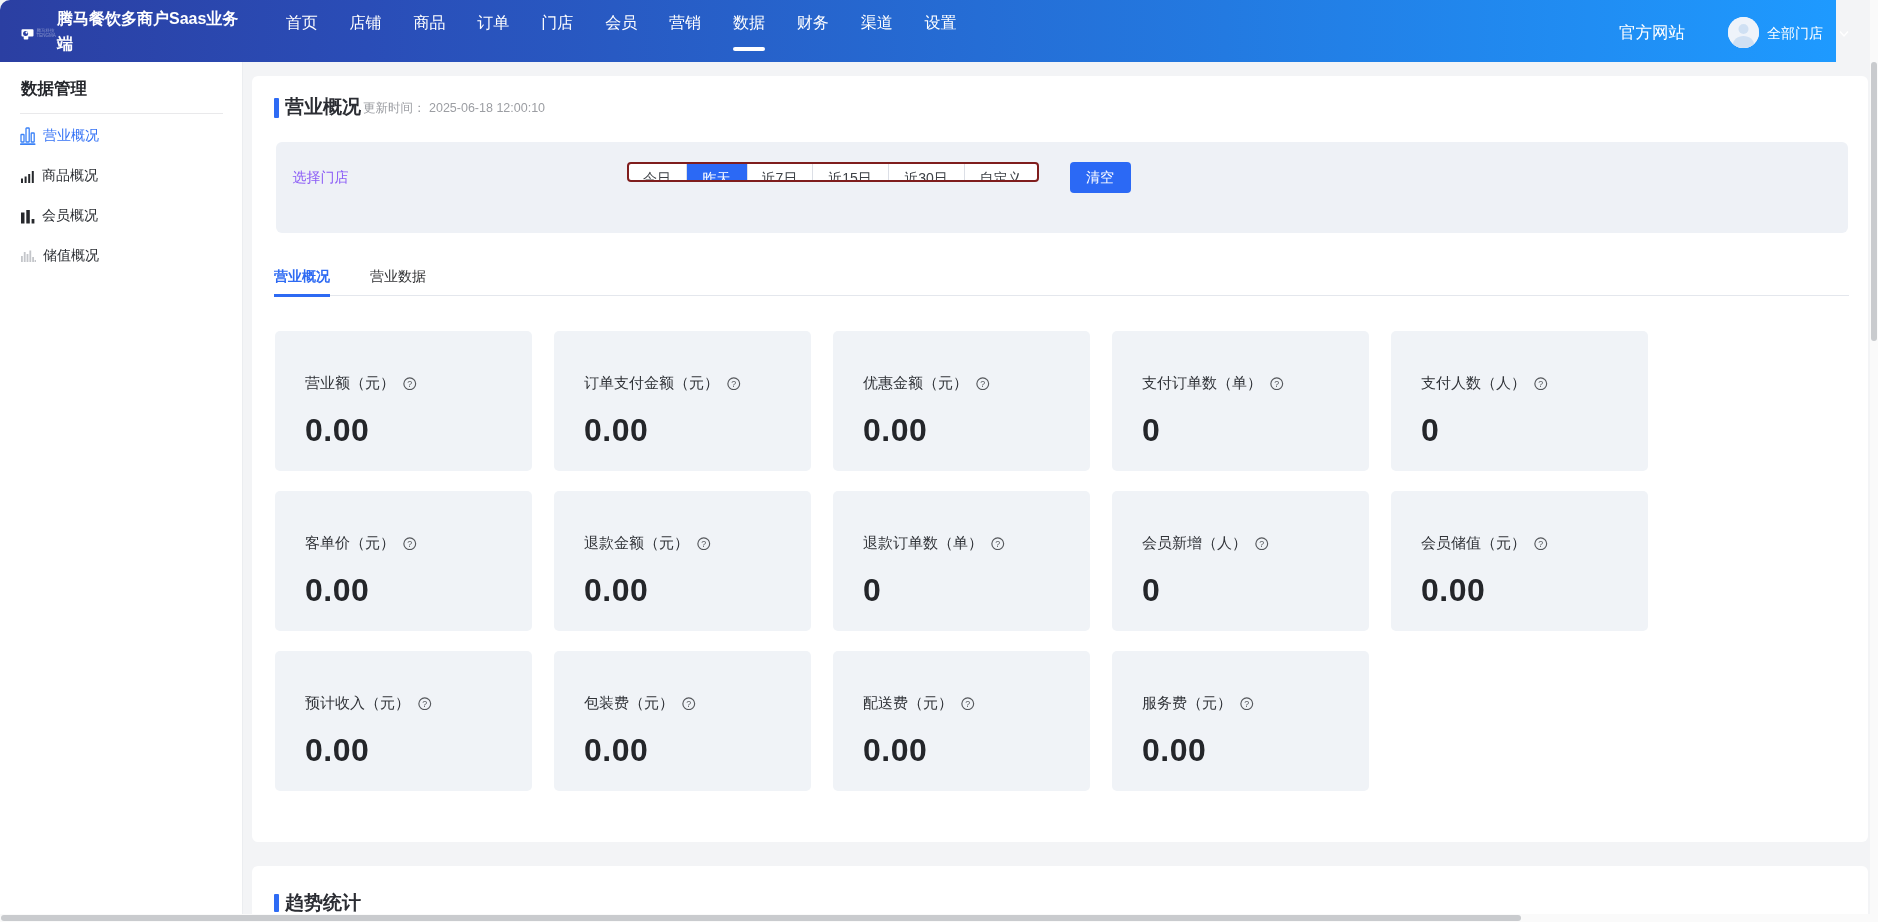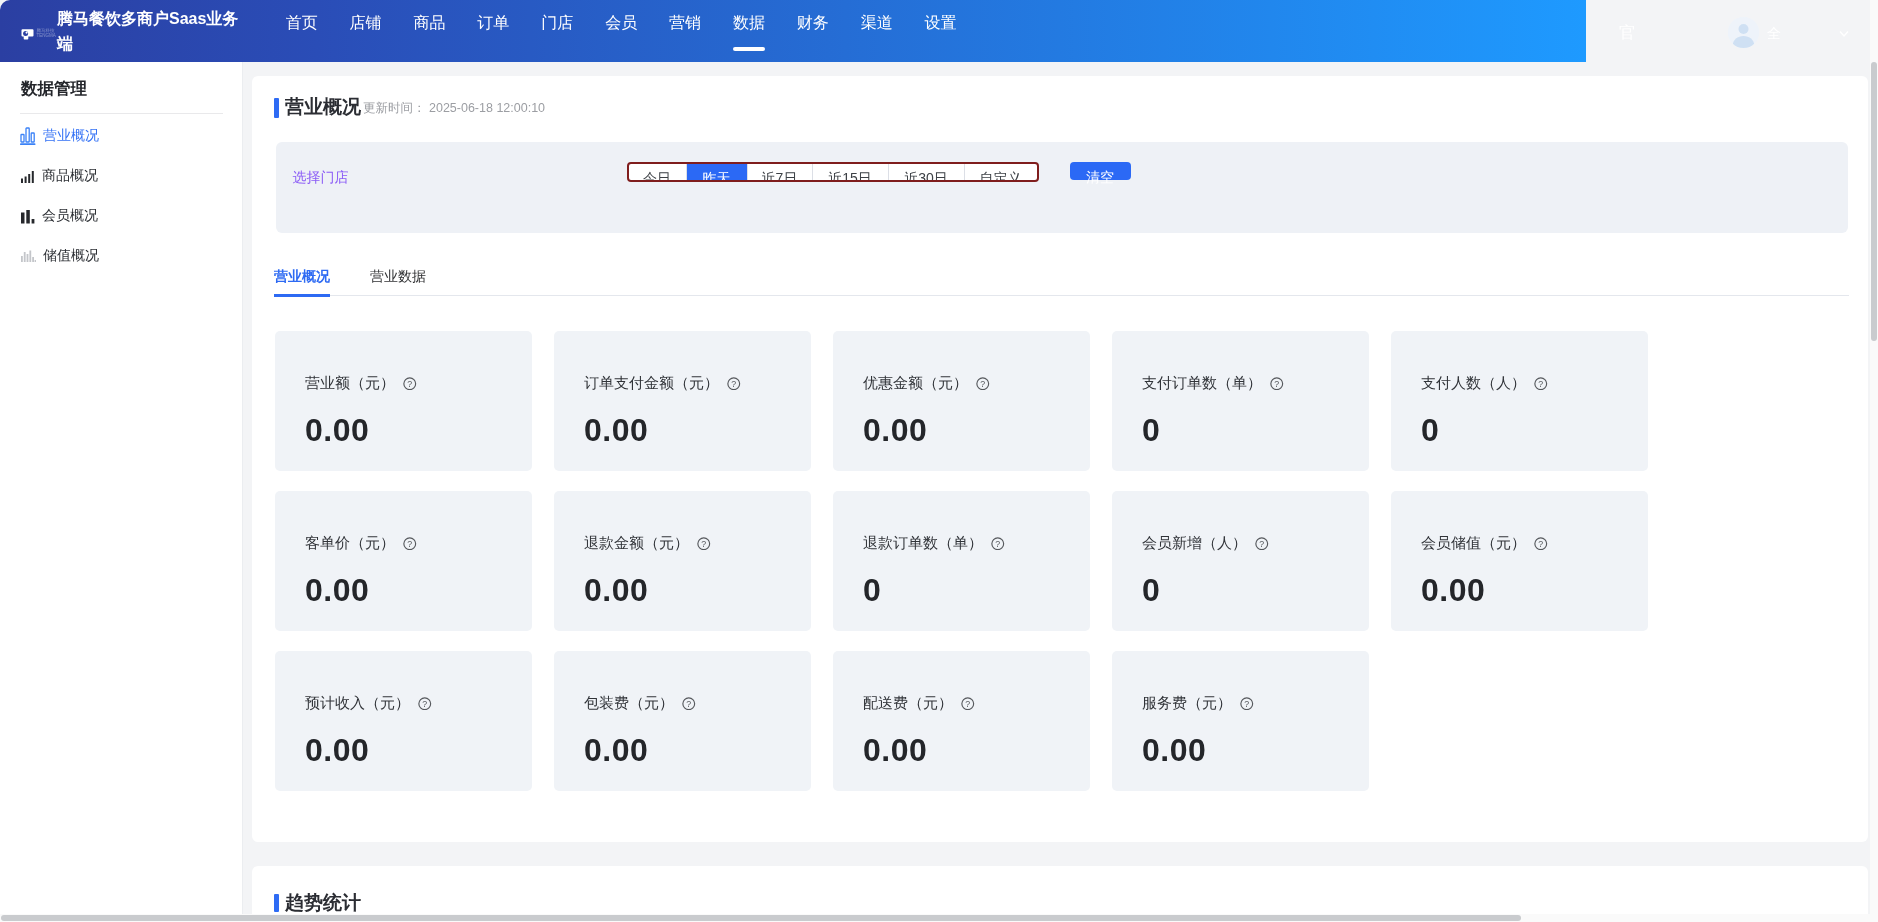--- a/index.html
+++ b/index.html
@@ -1,21 +1,21 @@
 <!DOCTYPE html>
 <html><head>
 <meta charset="utf-8">
 <style>
 * { margin:0; padding:0; box-sizing:border-box; }
 html,body { width:1878px; height:922px; overflow:hidden; }
 body { font-family:"Liberation Sans", sans-serif; background:#f3f4f6; position:relative; }
 
 
 #nav {
-  position:absolute; left:0; top:0; width:1586px; height:62px;
+  position:absolute; left:0; top:0; width:1836px; height:62px;
   background:linear-gradient(90deg,#2b3fa2 0%, #2a4db7 20%, #1e9aff 100%);
   border-top-left-radius:10px;
   color:#fff;
 }
 #logo-sq { position:absolute; left:20.5px; top:25.5px; width:13px; height:11px; }
 #logo-txt { position:absolute; left:36.5px; top:28px; width:15px; font-size:4.5px; line-height:5px; color:rgba(255,255,255,0.4); white-space:nowrap; overflow:visible; }
 #brand { position:absolute; left:57px; top:5.5px; width:192px; font-size:16px; font-weight:700; line-height:25px; }
 #menu { position:absolute; left:285.7px; top:0; height:46px; display:flex; gap:31.9px; align-items:center; font-size:16px; }
 #menu .mi { position:relative; height:46px; line-height:46px; white-space:nowrap; }
 #menu .mi.on:after { content:""; position:absolute; left:0; top:47px; width:32px; height:4px; background:#fff; border-radius:2px; }
@@ -41,21 +41,21 @@
 
 #filter { position:absolute; left:24px; top:66px; width:1572px; height:91px; background:#eef1f6; border-radius:6px; }
 #flabel { position:absolute; left:16.5px; top:27px; line-height:17px; font-size:14px; color:#8b5cf6; }
 #fselect { position:absolute; left:87px; top:19.5px; width:230px; height:30.5px; background:#fff; border:1px solid #dcdfe6; border-radius:4px; }
 #fselect .ph { position:absolute; left:14px; top:0; line-height:29px; font-size:14px; color:#bfc4cd; }
 #fselect svg { position:absolute; right:10px; top:10px; }
 #btng { position:absolute; left:350.5px; top:19.5px; height:20px; display:flex; background:#fff; border:2px solid #7f1d1d; border-radius:4px; overflow:hidden; }
 #btng .b { height:28px; line-height:28px; text-align:center; font-size:14px; color:#3c4045; border-right:1px solid #dcdfe6; }
 #btng .b:last-child { border-right:none; }
 #btng .b.on { background:#2b69f5; color:#fff; }
-#clear { position:absolute; left:793.5px; top:19.5px; width:61px; height:18px; background:#2b69f5; border-radius:4px; color:#fff; font-size:14px; text-align:center; line-height:30px; }
+#clear { position:absolute; left:793.5px; top:19.5px; width:61px; height:31px; background:#2b69f5; border-radius:4px; color:#fff; font-size:14px; text-align:center; line-height:30px; }
 
 #tabs { position:absolute; left:22px; top:190px; width:1575px; }
 #tabs .t1 { position:absolute; left:0; top:2px; font-size:14px; font-weight:700; color:#2d6af3; }
 #tabs .t2 { position:absolute; left:96px; top:2px; font-size:14px; color:#303133; }
 #tabs .line { position:absolute; left:0; top:28.5px; width:1575px; height:1px; background:#e4e7ed; }
 #tabs .uline { position:absolute; left:0; top:27.5px; width:56px; height:3px; background:#2d6af3; }
 
 .sc { position:absolute; width:257px; height:140px; background:#f0f3f7; border-radius:5px; }
 .sc .lb { position:absolute; left:30px; top:43px; height:18px; line-height:18px; font-size:15px; color:#303338; white-space:nowrap; }
 .sc .lb svg { vertical-align:-2px; margin-left:8px; }

